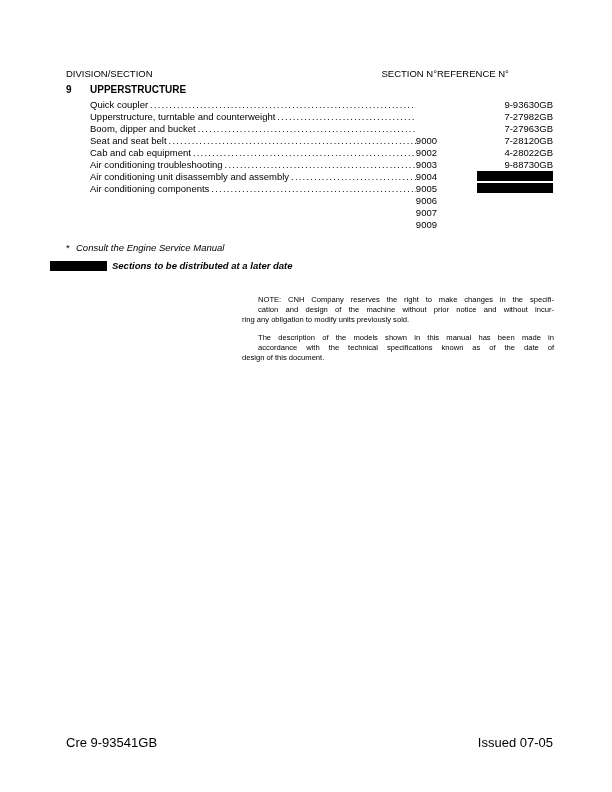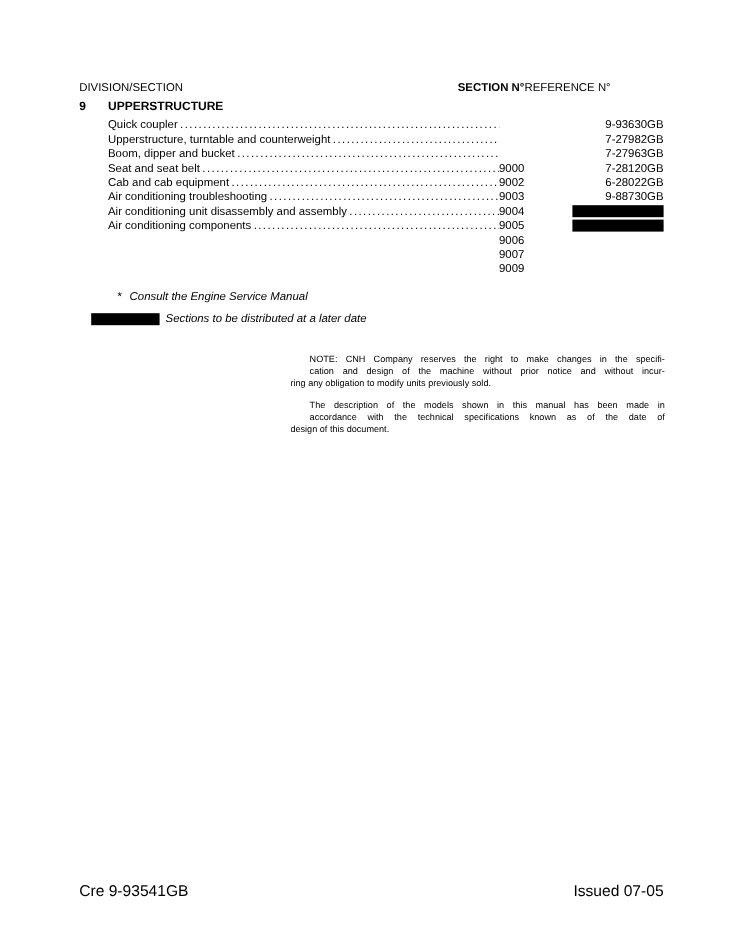--- a/index.html
+++ b/index.html
@@ -13,21 +13,21 @@
   }
   .abs { position: absolute; }
 
   
   .header-row {
     left: 66px; top: 68px; width: 487px;
     display: flex;
     font-size: 9.5px; line-height: 12px;
   }
   .h-div { flex: 1 1 auto; }
-  .h-sec { flex: 0 0 auto; text-align: center; white-space: nowrap; font-weight: bold; }
+  .h-sec { flex: 0 0 auto; text-align: center; white-space: nowrap; }
   .h-ref { flex: 0 0 116px; width: 116px; white-space: nowrap; }
 
   
   .section-head {
     left: 66px; top: 84px; width: 487px;
     font-size: 10px; line-height: 12px; font-weight: bold;
     display: flex;
   }
   .sec-num { width: 24px; flex: 0 0 24px; }
 
@@ -47,27 +47,27 @@
   .dots::after { content: "......................................................................................................................................................"; }
   .n { flex: 0 0 auto; white-space: nowrap; margin-top: 36px; }
   .r { flex: 0 0 116px; width: 116px; text-align: right; white-space: nowrap; }
   .bar76 { display: inline-block; width: 76px; height: 10px; background: #000; vertical-align: top; }
 
   
   .fn1 {
     left: 66px; top: 242px;
     font-size: 9.5px; line-height: 12px; font-style: italic;
     white-space: nowrap;
-    margin-left: 32px;
   }
   .fn-marker { display: inline-block; width: 10px; font-style: normal; }
   .fn2 {
-    left: 76px; top: 260px;
+    left: 50px; top: 260px;
     font-size: 9.5px; line-height: 12px; font-style: italic;
     white-space: nowrap;
+    font-weight: bold;
   }
   .bar57 { display: inline-block; width: 57px; height: 10px; background: #000; vertical-align: text-bottom; margin-right: 5px; }
 
   
   .note {
     left: 242px; top: 295px; width: 312px;
     font-size: 7.6px; line-height: 10px;
   }
   .note .p2 { margin-top: 8px; }
   .jline { text-align: justify; text-align-last: justify; padding-left: 16px; }
@@ -118,21 +118,21 @@
     <div class="toc-row">
       <span class="t">Seat and seat belt</span>
         <span class="dots"></span>
         <span class="n">9004</span>
       <span class="r">7-28120GB</span>
     </div>
     <div class="toc-row">
       <span class="t">Cab and cab equipment</span>
         <span class="dots"></span>
         <span class="n">9005</span>
-      <span class="r">6-28022GB</span>
+      <span class="r">4-28022GB</span>
     </div>
     <div class="toc-row">
       <span class="t">Air conditioning troubleshooting</span>
         <span class="dots"></span>
         <span class="n">9006</span>
       <span class="r">9-88730GB</span>
     </div>
     <div class="toc-row">
       <span class="t">Air conditioning unit disassembly and assembly</span>
         <span class="dots"></span>

